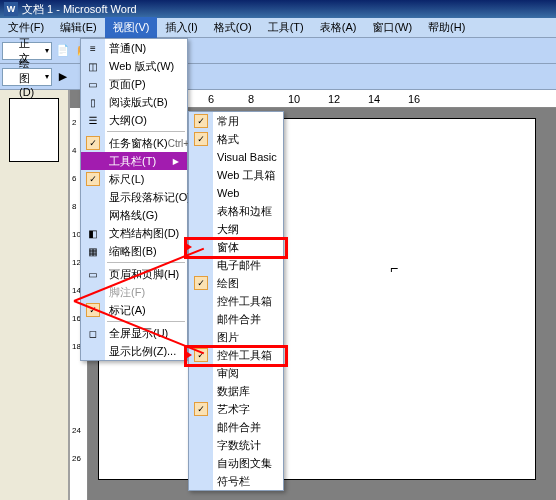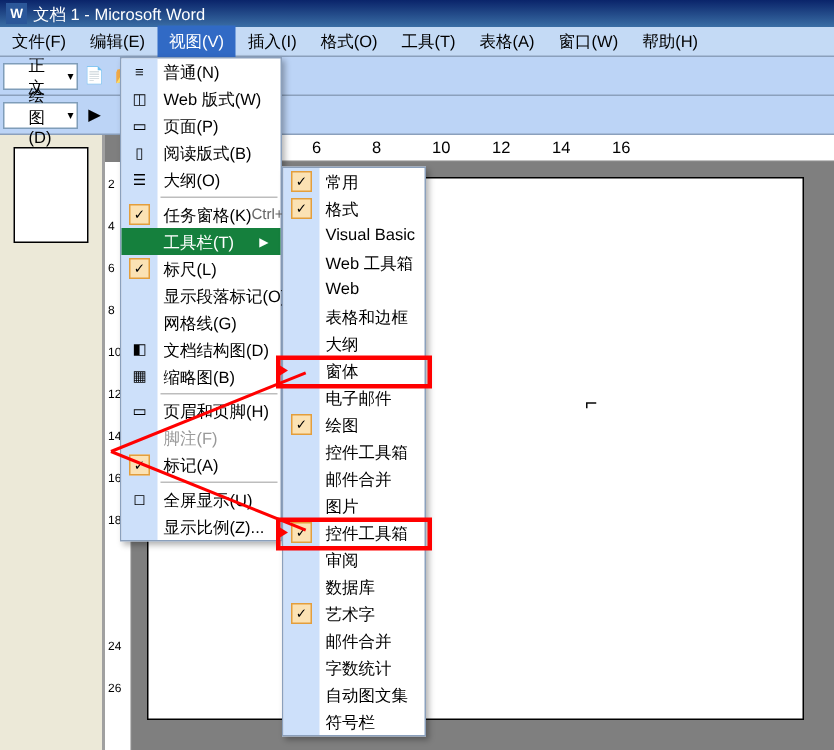--- a/index.html
+++ b/index.html
@@ -21,21 +21,21 @@
 .ruler-h .rtick{position:absolute;top:3px}
 .ruler-v{position:absolute;left:0;top:18px;bottom:0;width:18px;background:#fff;border-right:1px solid #888}
 .ruler-v .vt{position:absolute;left:2px;font-size:8px}
 .page{position:absolute;left:28px;top:28px;right:20px;bottom:20px;background:#fff;border:1px solid #000}
 .cursor-mark{position:absolute;left:320px;top:170px;font-size:14px}
 .dropdown{position:absolute;background:#fff;border:1px solid #8ba0bc;box-shadow:2px 2px 4px rgba(0,0,0,.3)}
 #dd-view{left:80px;top:38px;width:108px}
 #dd-toolbars{left:188px;top:111px;width:96px}
 .dd-strip{width:24px;background:#cde0fa;position:absolute;top:0;bottom:0;left:0}
 .dd-item{height:18px;display:flex;align-items:center;position:relative;padding-left:28px;padding-right:8px;cursor:pointer;white-space:nowrap}
-.dd-item.hover{background:#15803d;color:#fff}
+.dd-item.hover{background:#a21caf;color:#fff}
 .dd-item .chk{position:absolute;left:5px;width:14px;height:14px;border:1px solid #e39e3c;background:#fbe2b4;display:flex;align-items:center;justify-content:center;font-size:9px;color:#000}
 .dd-item .ico{position:absolute;left:5px;width:14px;height:14px;display:flex;align-items:center;justify-content:center;font-size:10px}
 .dd-item .arrow{margin-left:auto;font-size:8px}
 .dd-item .shortcut{margin-left:auto;font-size:10px;color:#666}
 .dd-sep{height:1px;background:#bdbdbd;margin:2px 2px 2px 26px}
 .highlight-box{position:absolute;border:3px solid #ff0000;pointer-events:none}
 #hb1{left:184px;top:237px;width:104px;height:22px}
 #hb2{left:184px;top:345px;width:104px;height:22px}
 .red-line{position:absolute;background:#ff0000;height:2px;transform-origin:left center;pointer-events:none}
 #rl1{left:74px;top:300px;width:140px;transform:rotate(-22deg)}

